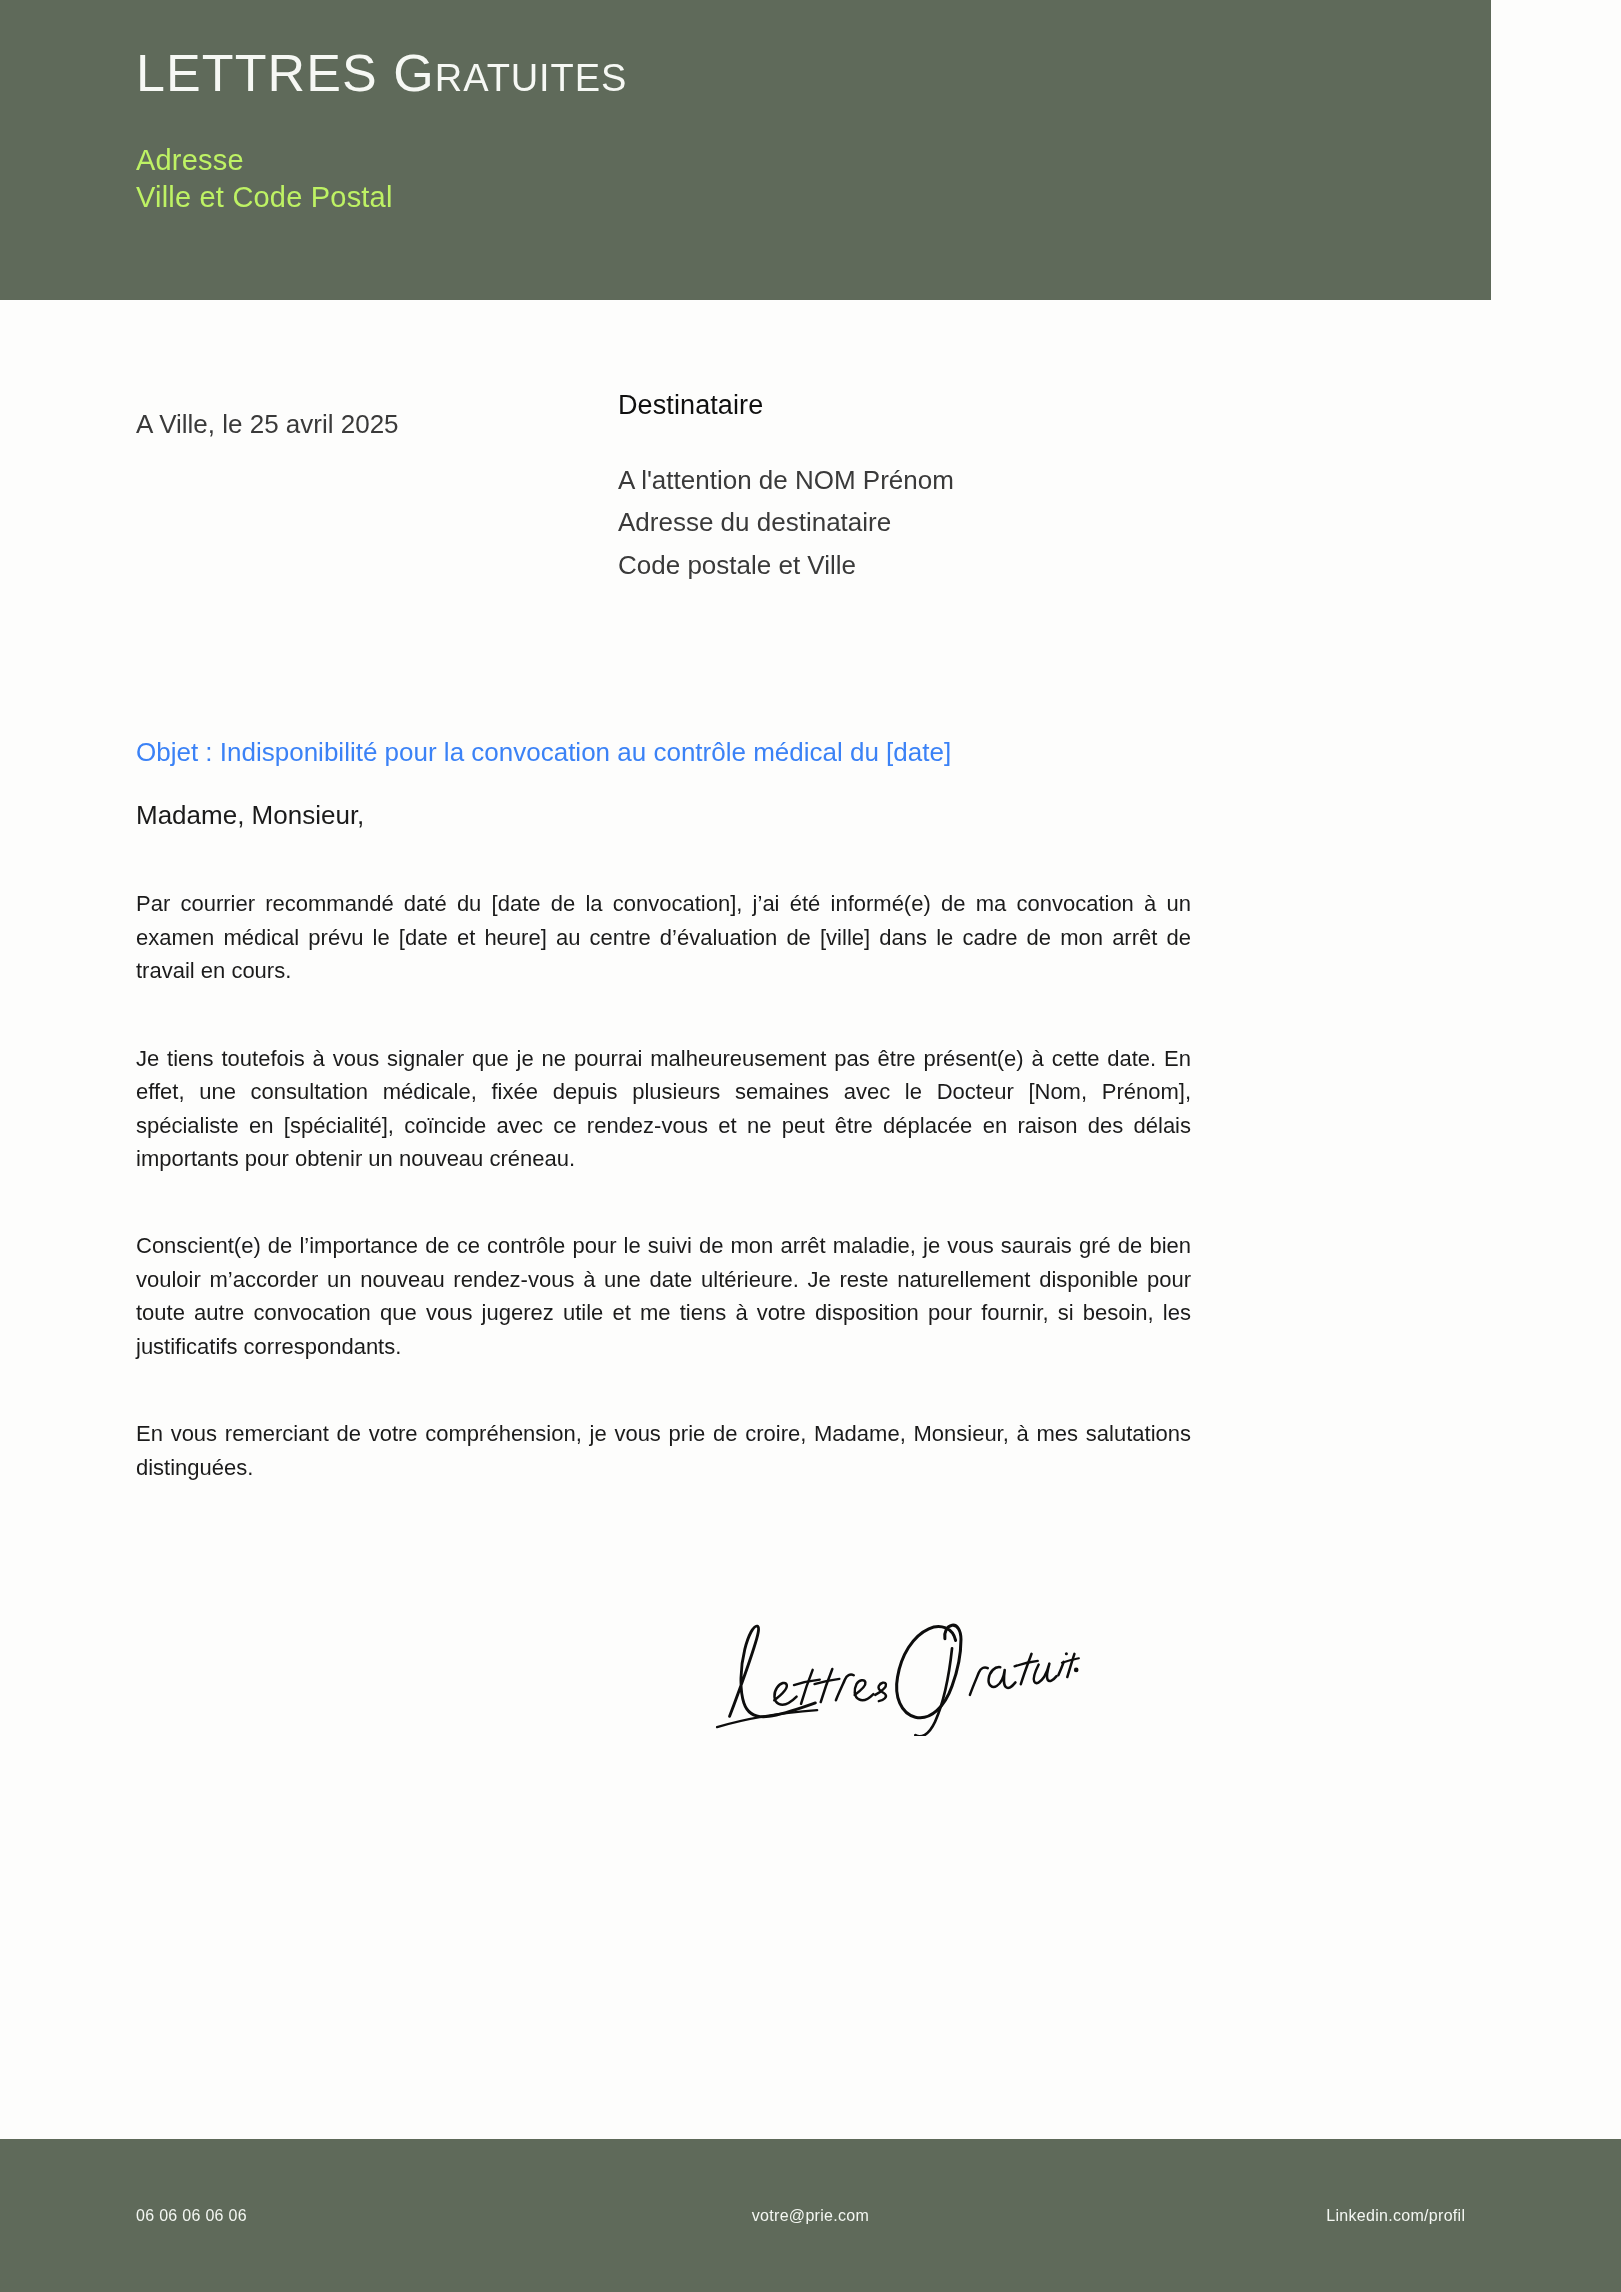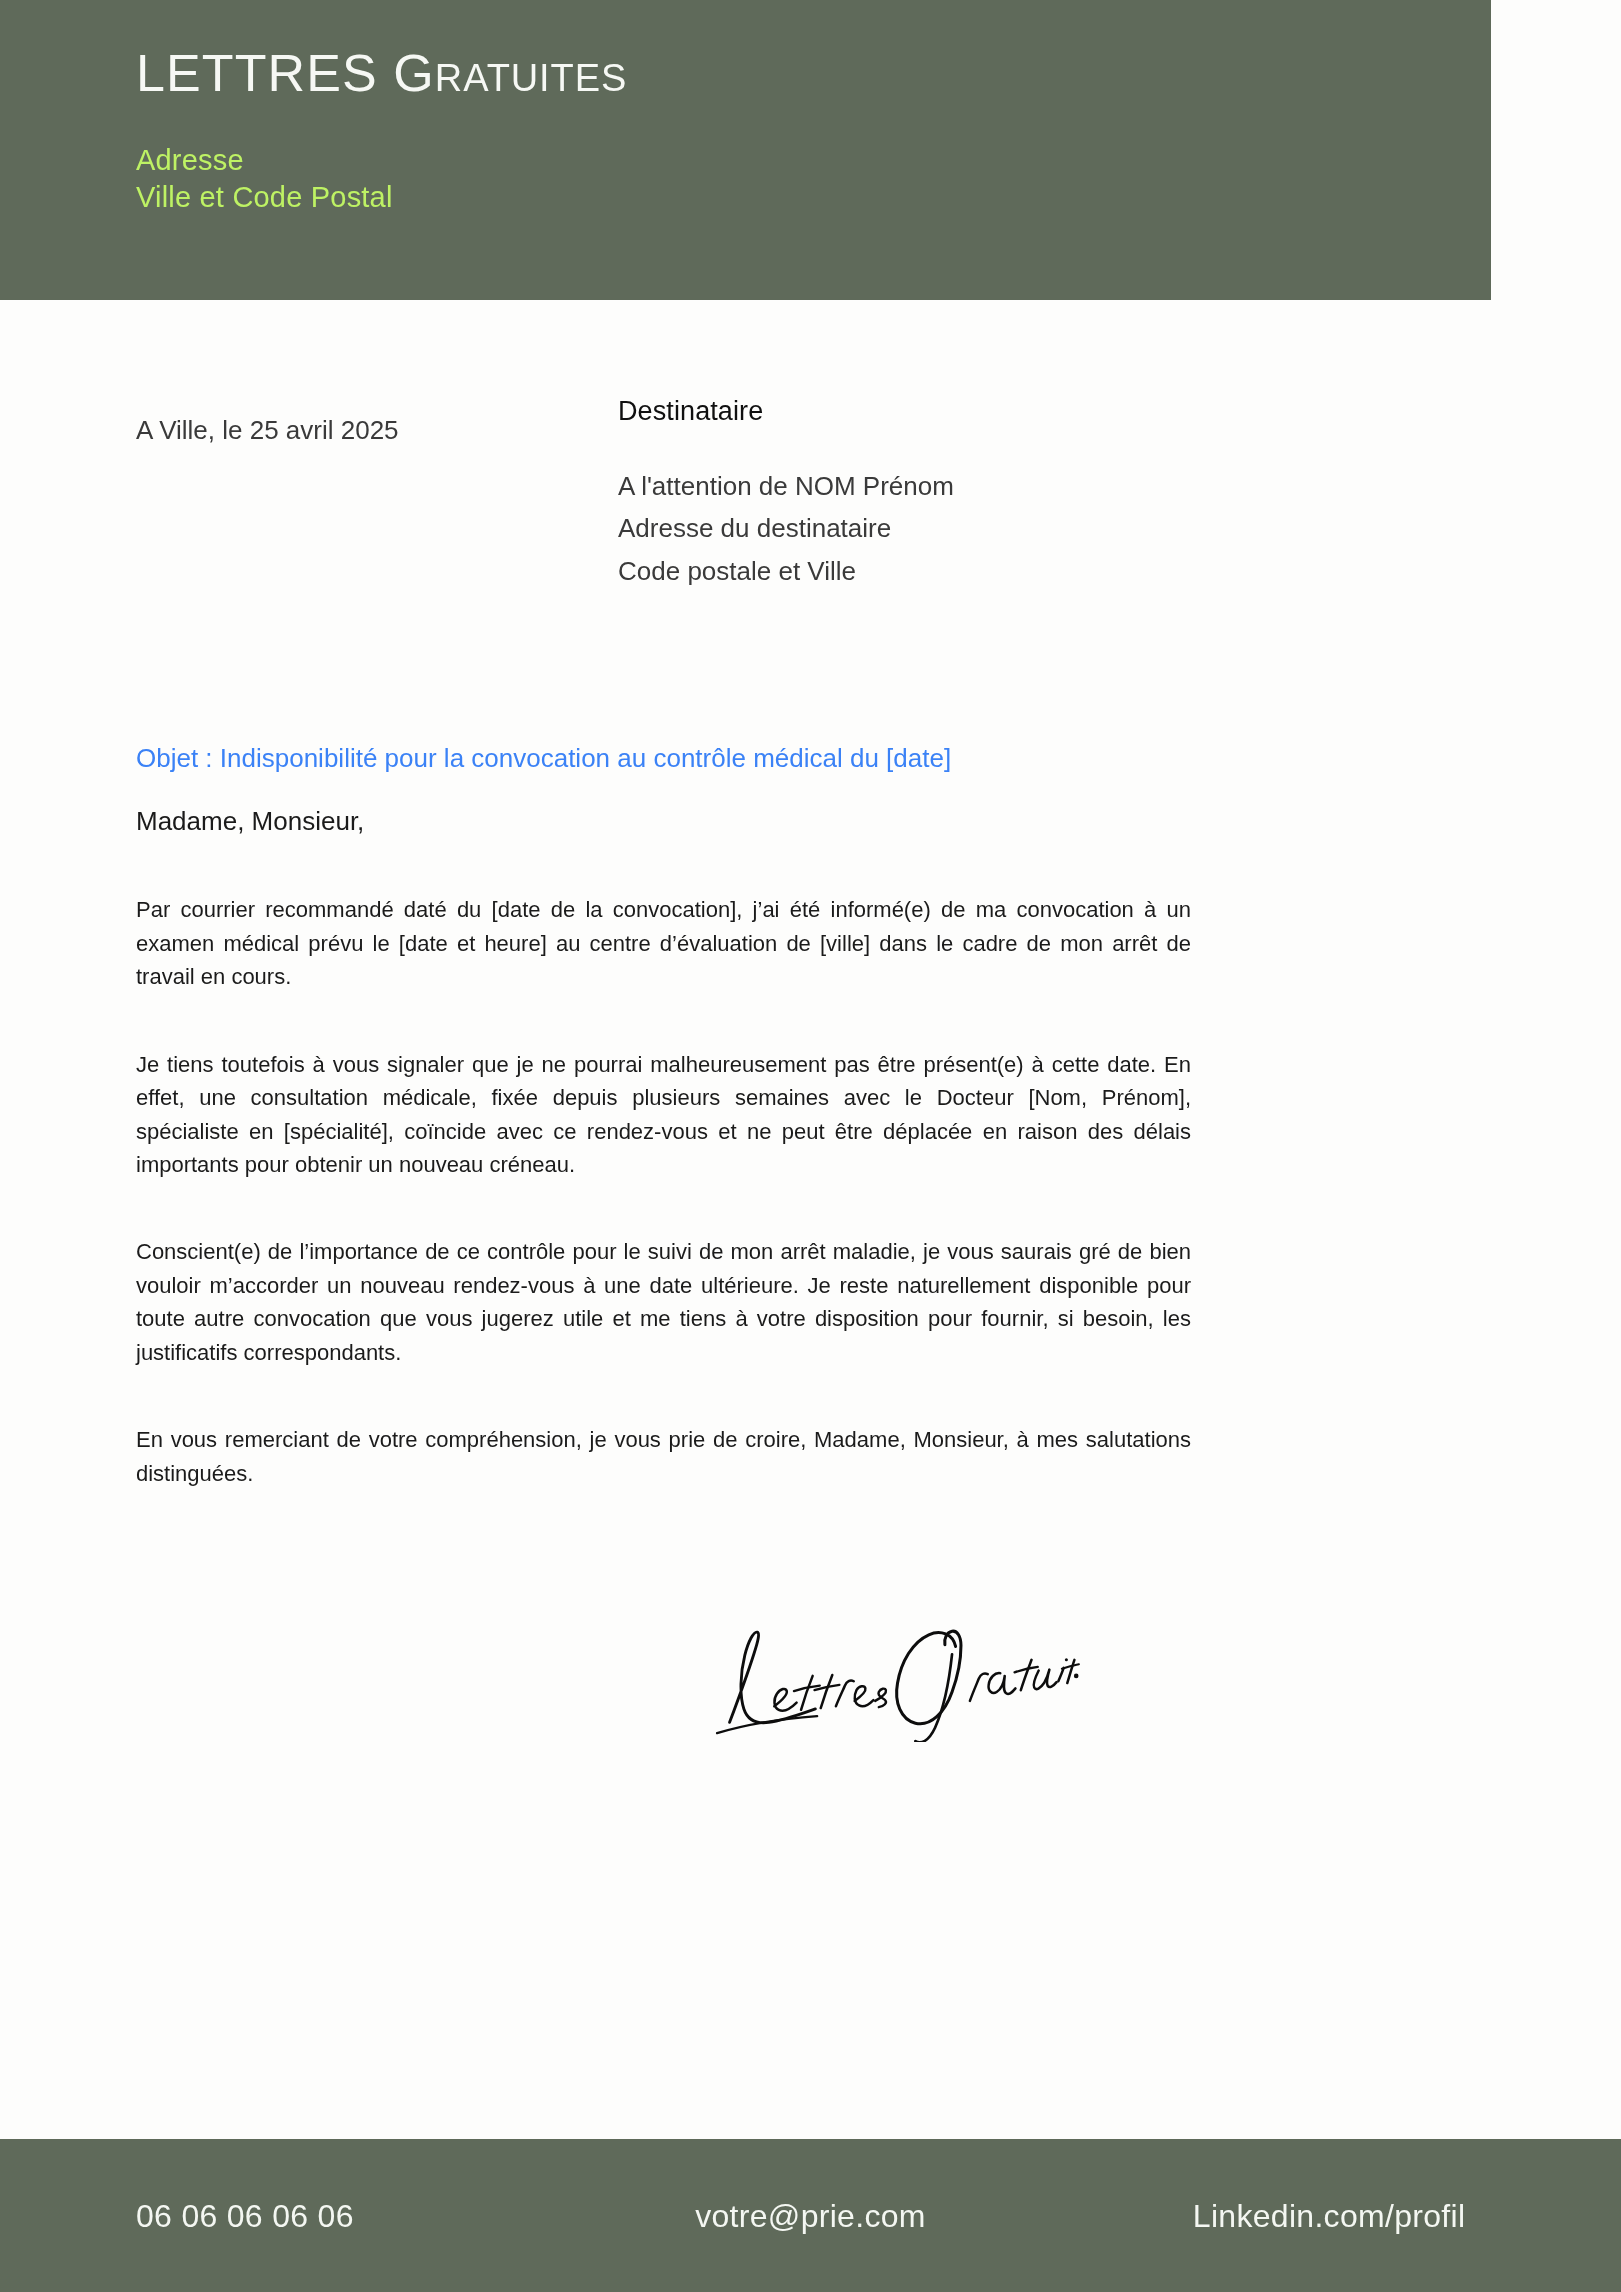--- a/index.html
+++ b/index.html
@@ -65,21 +65,21 @@
   }
 
   
   .letter-body {
     position: absolute;
     top: 300px;
     left: 0;
     width: 1327px;
     height: 1839px;
     box-sizing: border-box;
-    padding: 6px 136px;
+    padding: 0 136px;
     background: #fdfdfc;
   }
 
   .meta-row {
     position: relative;
     display: flex;
     justify-content: space-between;
     align-items: flex-start;
     padding-top: 88px;
   }
@@ -159,21 +159,21 @@
     width: 1621px;
     height: 154px;
     background: #5f6a5a;
     box-sizing: border-box;
     display: flex;
     align-items: center;
     padding: 0 136px;
   }
   .footer-item {
     color: #f4f7f2;
-    font-size: 32px;
+    font-size: 16px;
     letter-spacing: 0.3px;
     white-space: nowrap;
   }
   .footer-item.phone   { flex: 0 0 32%; text-align: left; }
   .footer-item.email   { flex: 0 0 36%; text-align: center; }
   .footer-item.linkedin{ flex: 1 1 auto; text-align: right; padding-right: 19.7px; }
 </style>
 </head>
 <body>
 

